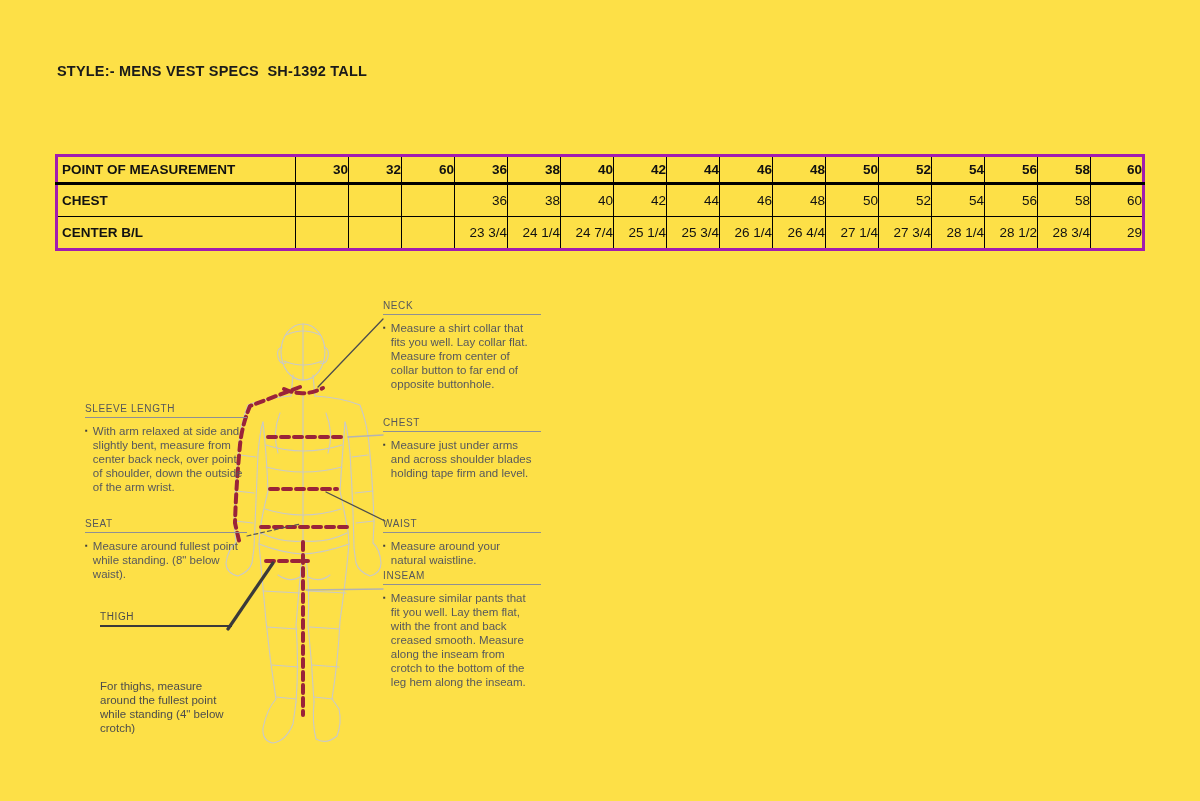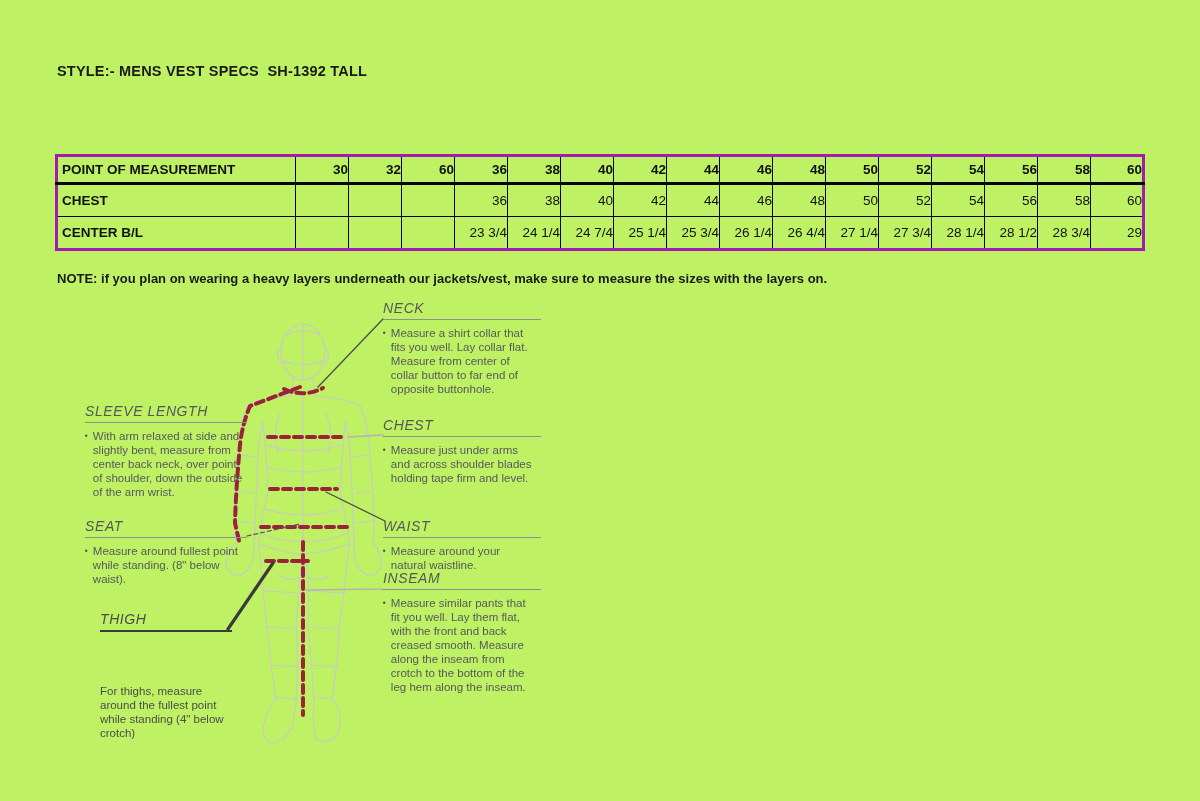--- a/index.html
+++ b/index.html
@@ -1,17 +1,17 @@
 <!DOCTYPE html>
 <html><head>
 <meta charset="utf-8">
 <style>
   html,body{margin:0;padding:0;background:#ffffff;}
   .page{
-    position:relative;width:1200px;height:801px;background:#bef264;
+    position:relative;width:1200px;height:801px;background:#fde047;
     font-family:"Liberation Sans",sans-serif;color:#000;overflow:hidden;
   }
   .doc-title{
     position:absolute;left:57px;top:63px;font-size:14.5px;font-weight:bold;
     letter-spacing:.2px;white-space:pre;color:#1a1a1a;
   }
   table.size-table{
     position:absolute;left:55px;top:154px;width:1090px;
     border-collapse:collapse;table-layout:fixed;border:3px solid #a21caf;
   }
@@ -23,23 +23,22 @@
   table.size-table tbody td{height:31px;font-weight:normal;}
   table.size-table .rowhead{
     text-align:left;padding-left:4px;font-weight:bold;width:233px;
   }
   .note{
     position:absolute;left:57px;top:271px;font-size:13px;font-weight:bold;color:#1a1a1a;
   }
   .diagram-svg{position:absolute;left:60px;top:295px;width:520px;height:470px;}
   .guide{position:absolute;}
   .guide-title{
-    font-size:14px;color:#56575b;letter-spacing:.6px;padding-bottom:3px;
+    font-size:10px;color:#56575b;letter-spacing:.6px;padding-bottom:3px;
     border-bottom:1.5px solid #8f9093;
-    font-style:italic;
   }
   .guide.emph .guide-title{border-bottom:2.5px solid #3a3a3a;color:#4c4c4c;}
   .guide-text{
     margin-top:6px;display:flex;align-items:flex-start;gap:5px;
     font-size:11.5px;line-height:14px;color:#57585c;
   }
   .bullet{font-size:8px;line-height:13px;color:#3f3f3f;flex:0 0 auto;}
   .guide-text .txt{display:block;}
   
   .guide.right{width:158px;}
@@ -114,21 +113,20 @@
         <td>27 1/4</td>
         <td>27 3/4</td>
         <td>28 1/4</td>
         <td>28 1/2</td>
         <td>28 3/4</td>
         <td>29</td>
       </tr>
     </tbody>
   </table>
 
-  <div class="note">NOTE: if you plan on wearing a heavy layers underneath our jackets/vest, make sure to measure the sizes with the layers on.</div>
 
   <svg class="diagram-svg" viewBox="0 0 520 470" fill="none" stroke-linejoin="round" stroke-linecap="round">
     <g stroke="#c9c9c9" stroke-width="1.1">
 
       <ellipse cx="243" cy="57" rx="22" ry="28"></ellipse>
       <path d="M222,52 q-6,2 -4,10 q2,8 8,6"></path>
       <path d="M264,52 q6,2 4,10 q-2,8 -8,6"></path>
       <path d="M226,40 q17,-8 34,0"></path>
       <path d="M224,66 q19,8 38,0"></path>
       <path d="M243,29 V85"></path>

